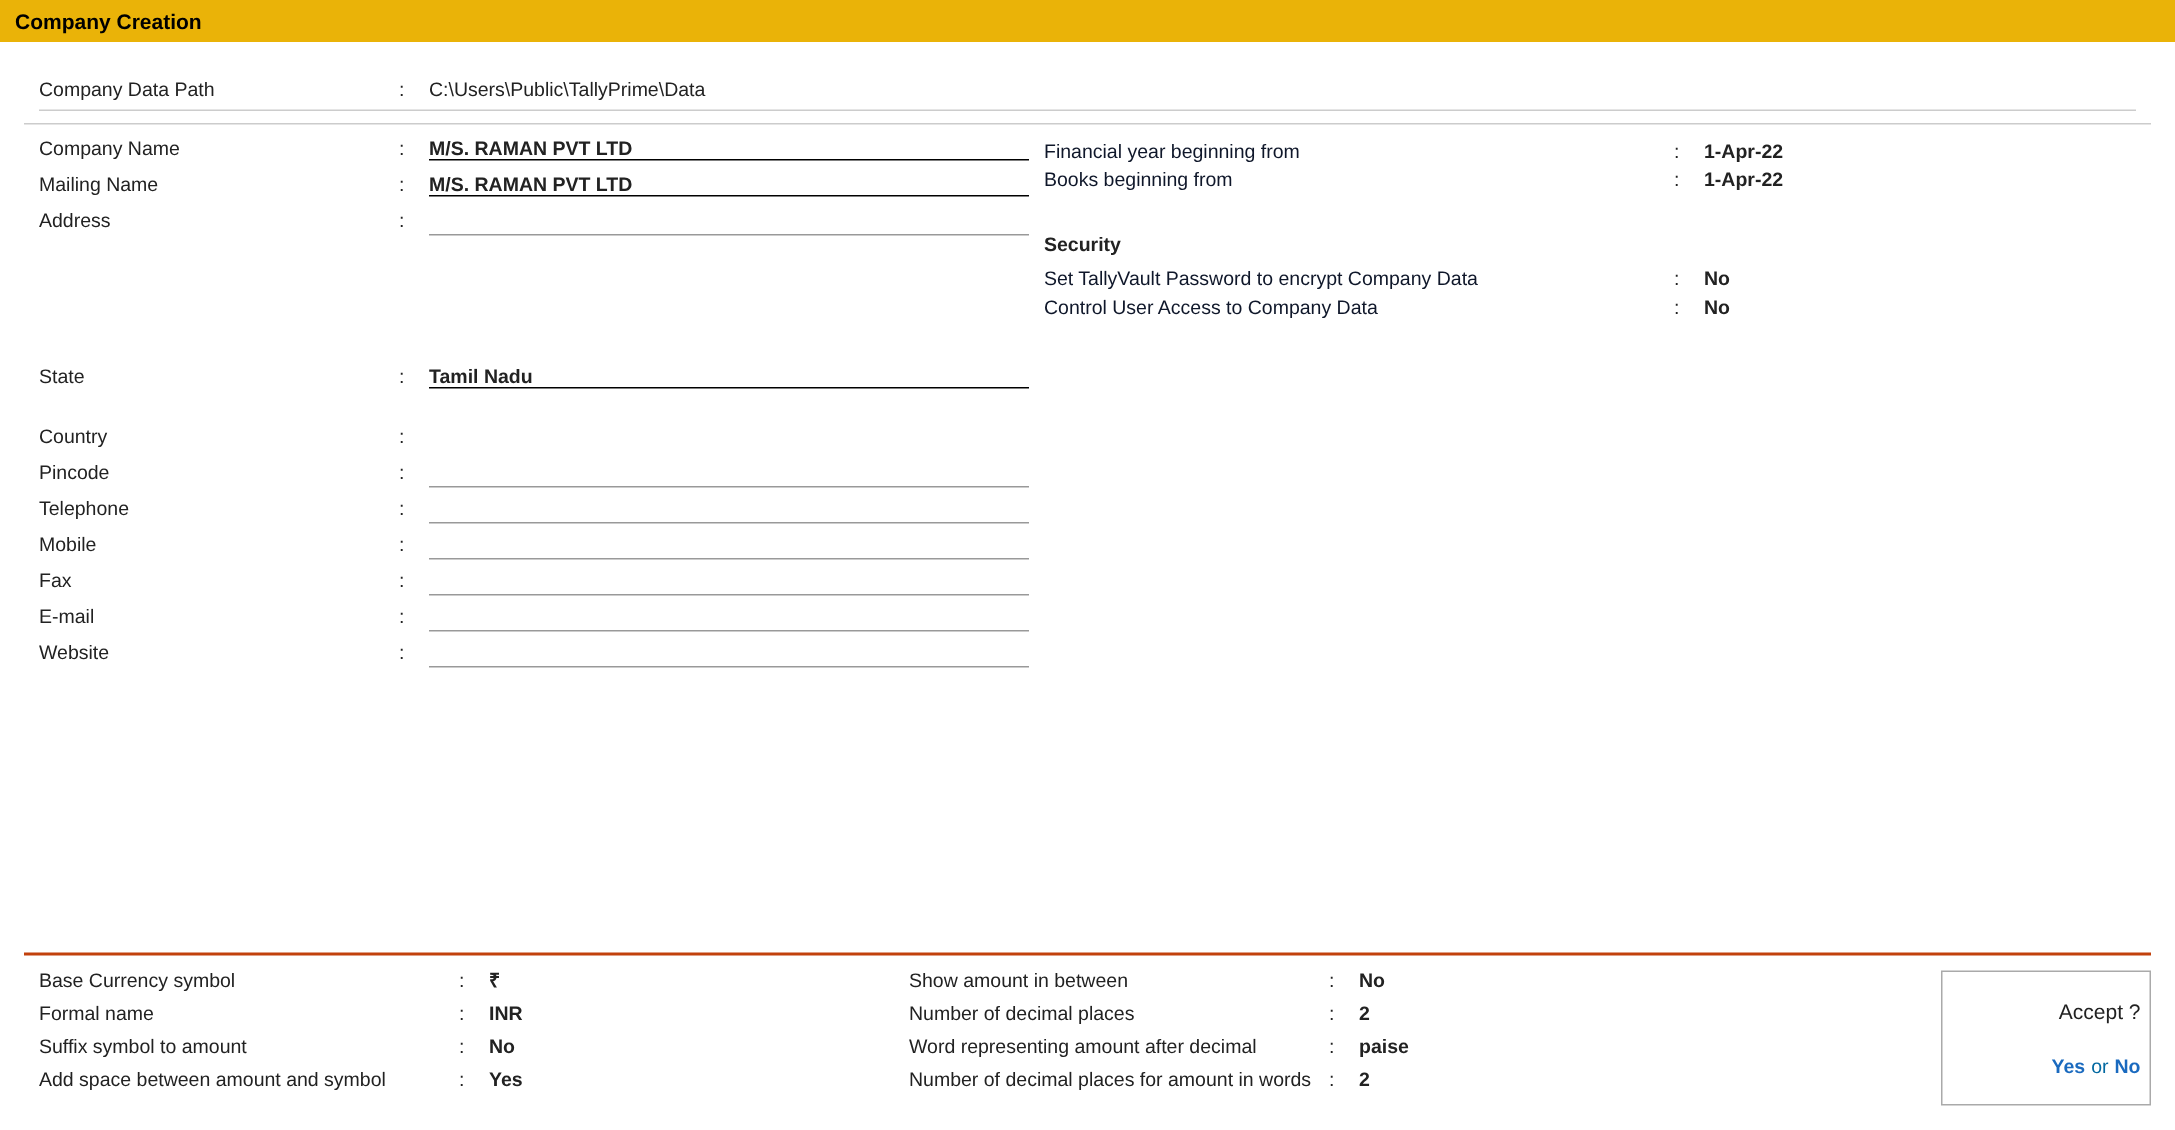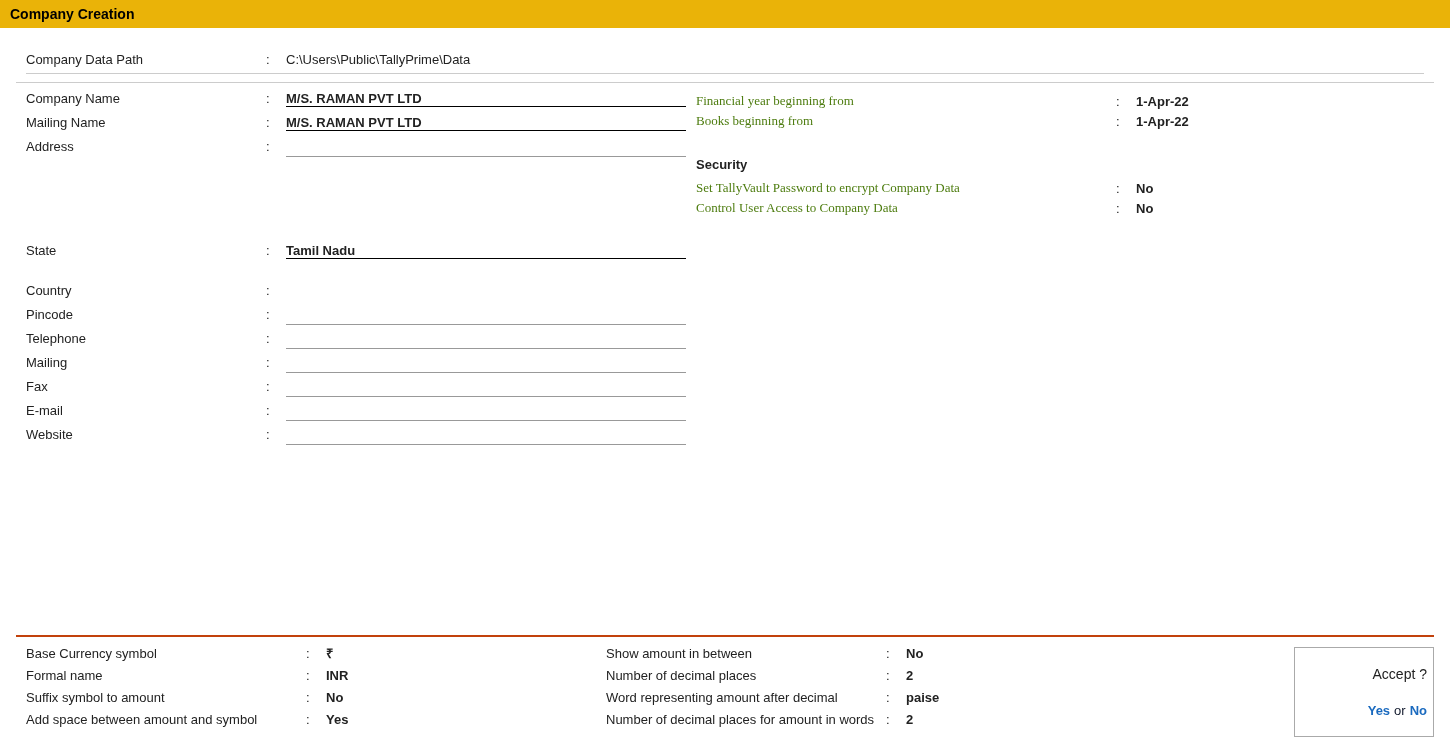--- a/index.html
+++ b/index.html
@@ -92,22 +92,21 @@
     .right-section {
       padding-top: 4px;
     }
     .right-row {
       display: flex;
       align-items: center;
       margin-bottom: 4px;
     }
     .right-row .label {
       width: 420px;
-      color: #4d7c0f;
-      font-family: Liberation Serif, serif;
+      color: #0f172a;
     }
     .right-row .colon {
       width: 20px;
     }
     .right-row .value {
       font-weight: bold;
       color: #222;
     }
     .security-header {
       font-weight: bold;
@@ -168,21 +167,21 @@
       gap: 4px;
       align-items: center;
     }
     .accept-yes {
       color: #1a6abf;
       font-weight: bold;
       cursor: pointer;
       font-size: 13px;
     }
     .accept-or {
-      color: #0f172a;
+      color: #0369a1;
       font-size: 13px;
     }
     .accept-no {
       color: #1a6abf;
       font-weight: bold;
       cursor: pointer;
       font-size: 13px;
     }
     hr.divider {
       border: none;
@@ -255,21 +254,21 @@
         <span class="value-empty"></span>
       </div>
 
       <div class="form-row">
         <span class="label">Telephone</span>
         <span class="colon">:</span>
         <span class="value-empty"></span>
       </div>
 
       <div class="form-row">
-        <span class="label">Mailing</span>
+        <span class="label">Mobile</span>
         <span class="colon">:</span>
         <span class="value-empty"></span>
       </div>
 
       <div class="form-row">
         <span class="label">Fax</span>
         <span class="colon">:</span>
         <span class="value-empty"></span>
       </div>
 

